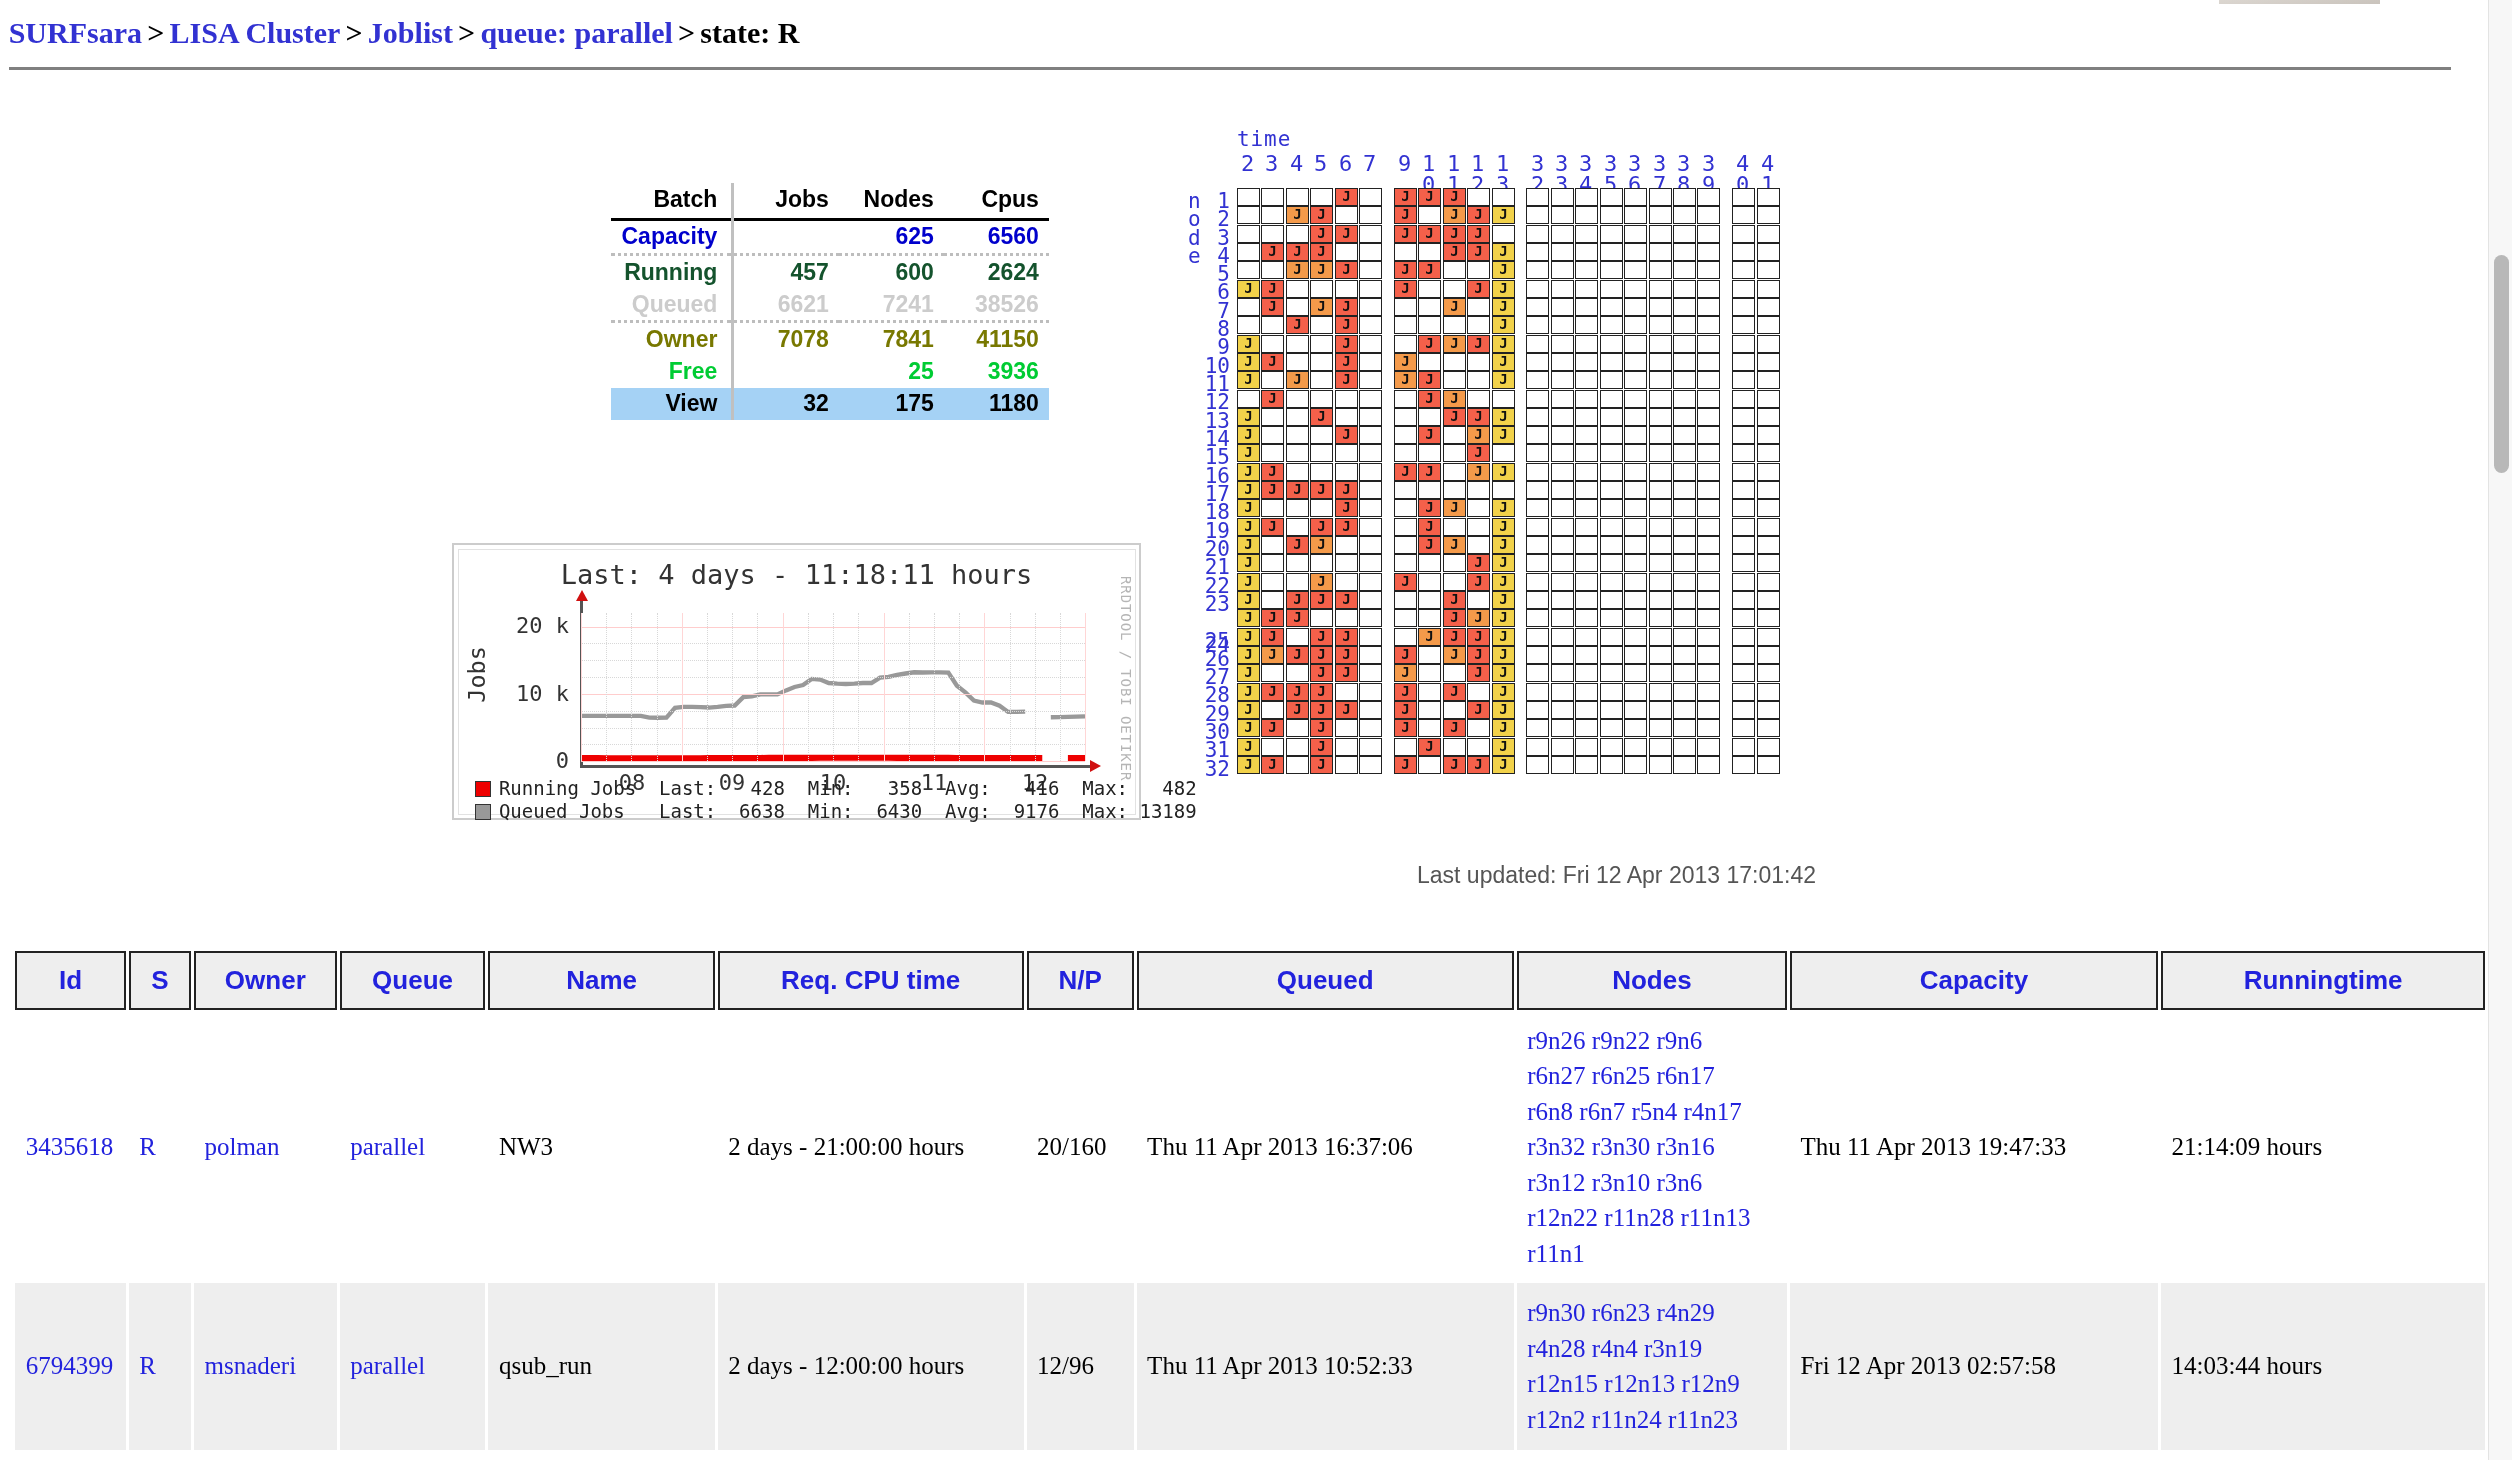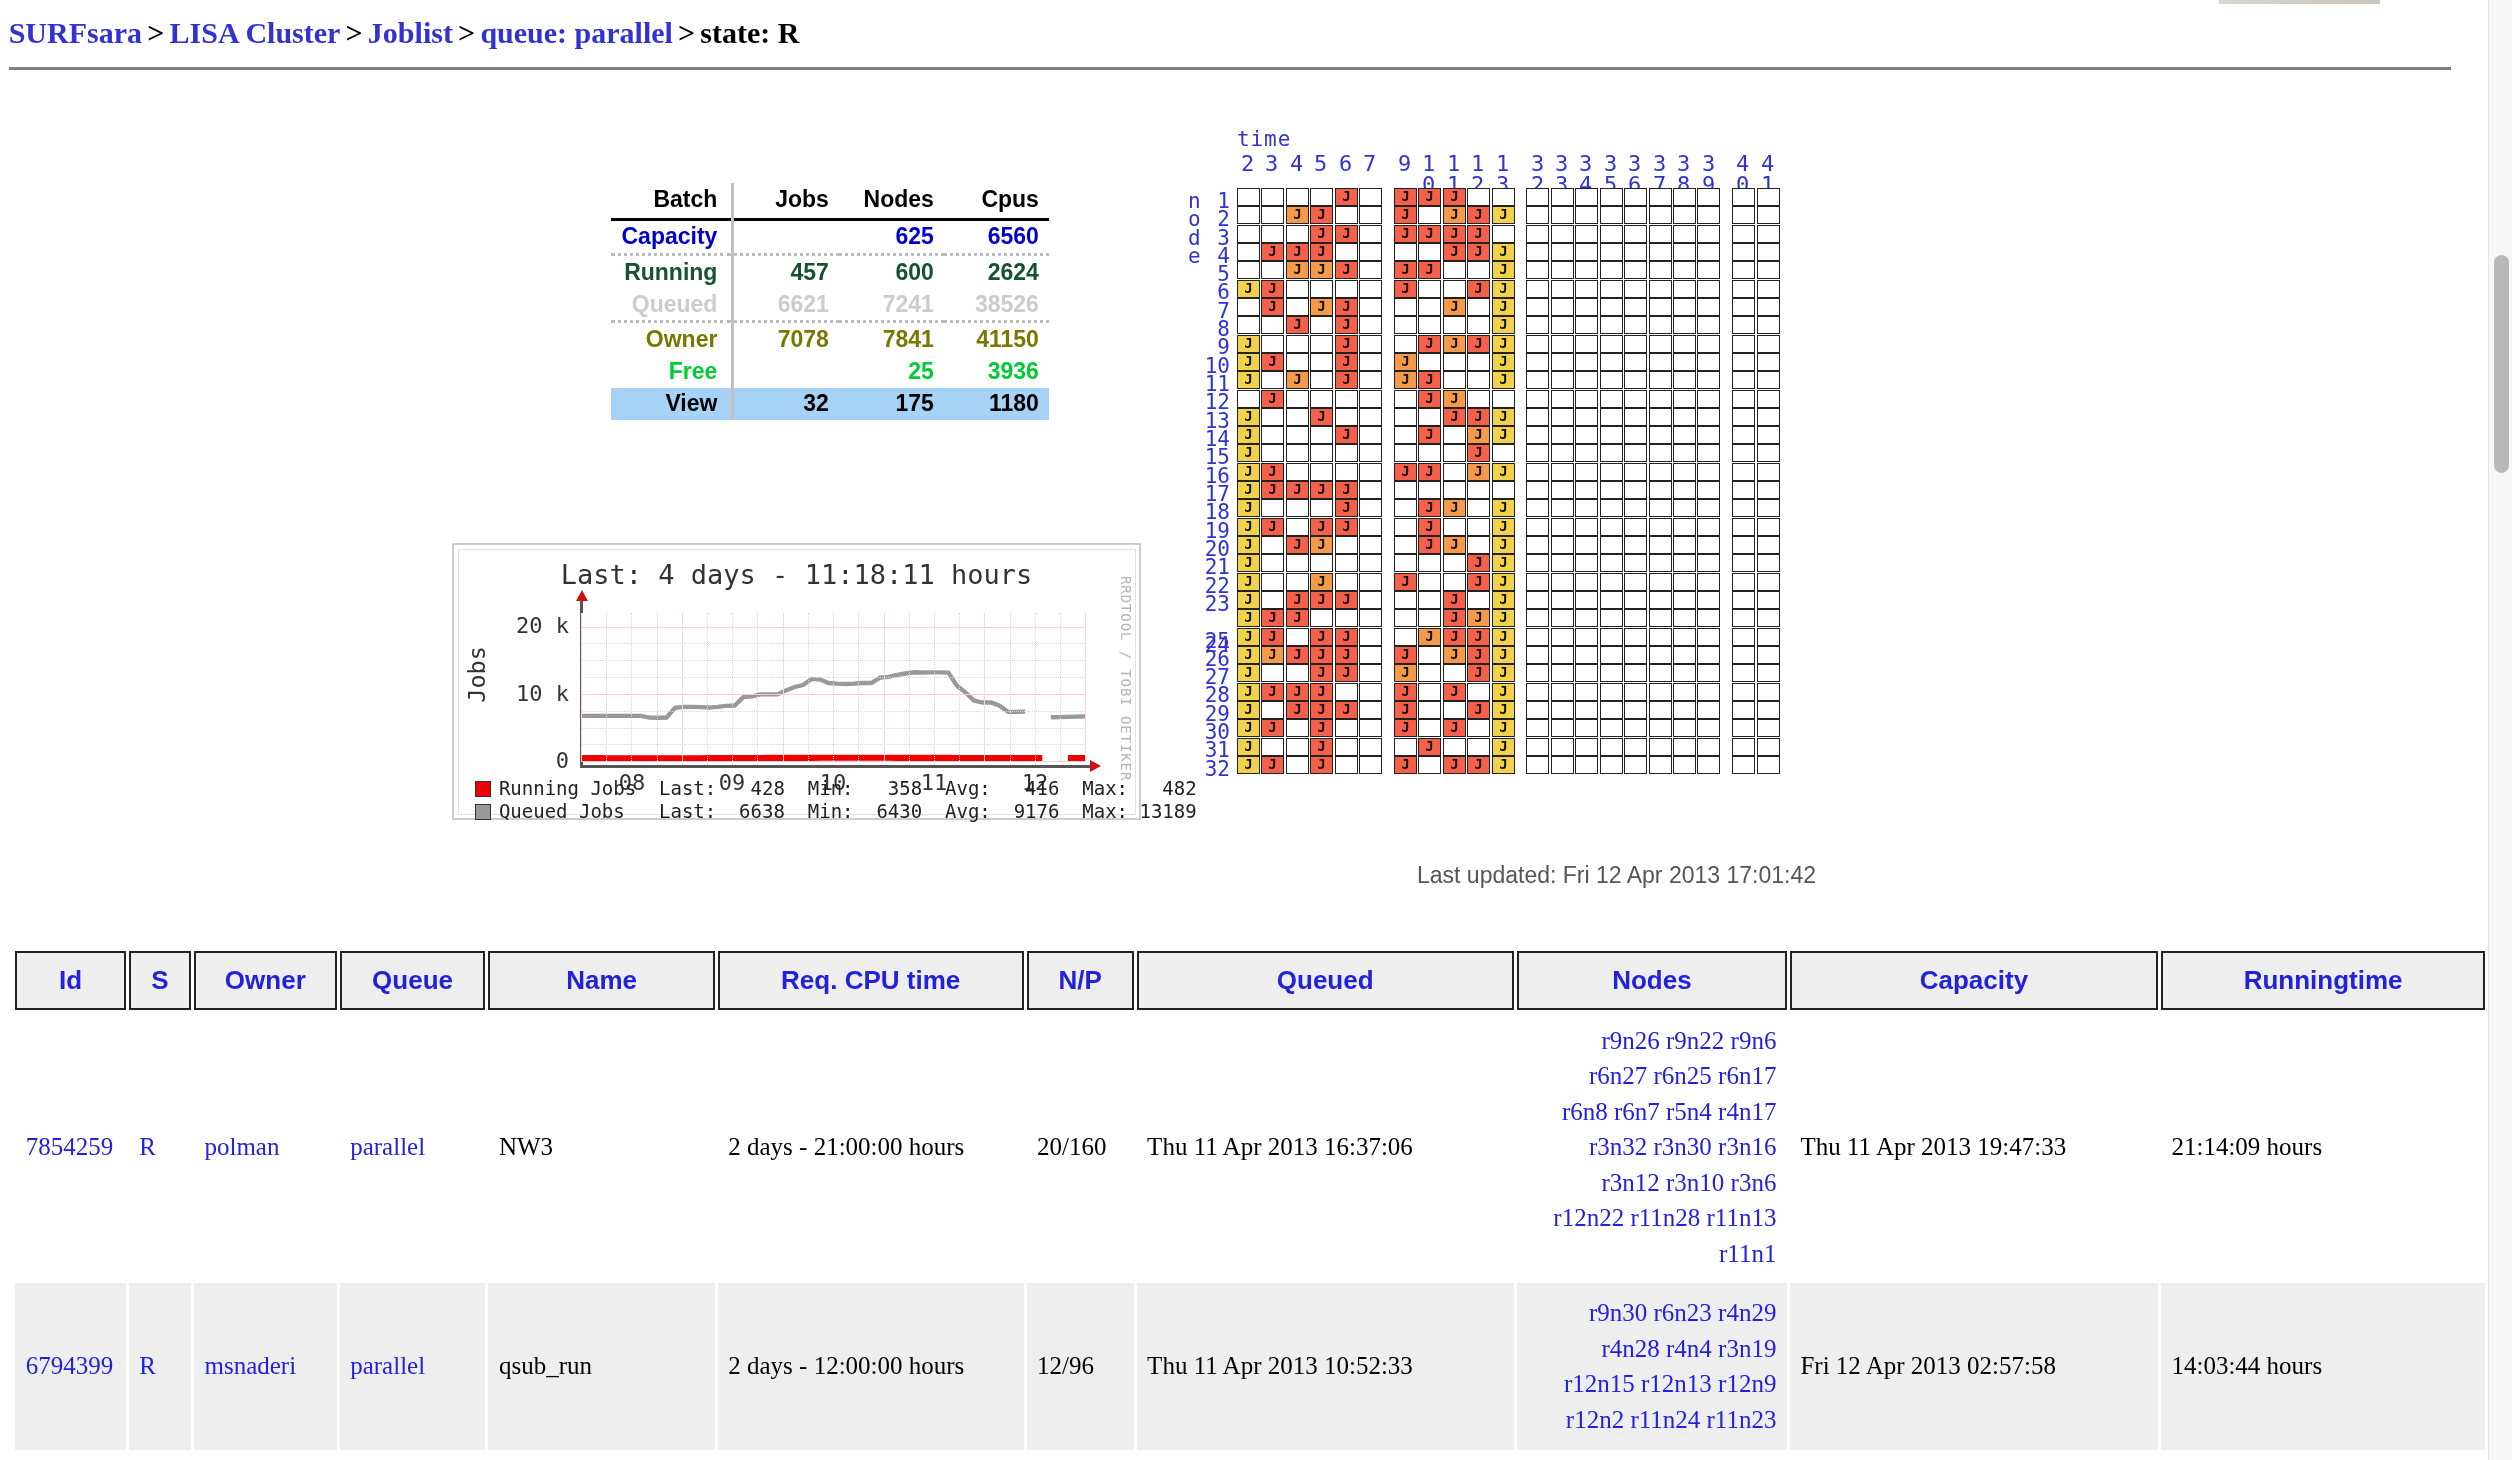--- a/index.html
+++ b/index.html
@@ -76,21 +76,21 @@
   #jobs th{background:#eeeeee;border:2.6px solid #222;color:#2222dd;
     font-family:"Liberation Sans",sans-serif;font-weight:bold;font-size:26px;
     padding:12.2px 5.2px;text-align:center;white-space:nowrap;}
   #jobs td{font-family:"Liberation Serif",serif;font-size:25px;color:#000;
     padding:15.7px 10.5px;vertical-align:middle;border:0;}
   #jobs td a,#jobs td .lnk{color:#2222dd;text-decoration:none;}
   #jobs tr.alt td{background:#eeeeee;}
   #jobs td.nodes{color:#2222dd;line-height:1.42;padding-top:12.2px;padding-bottom:12.2px;}
   .colId{width:84px;} .colS{width:40px;} .colOwner{width:119px;} .colQueue{width:122px;}
   .colName{width:201px;} .colReq{width:279px;} .colNP{width:84px;} .colQd{width:349px;}
-  .colNodes{width:244px;text-align:right;} .colStart{width:340px;} .colRun{width:297px;}
+  .colNodes{width:244px;} .colStart{width:340px;} .colRun{width:297px;}
 
   
   #sb{position:absolute;right:0;top:0;width:23px;height:1460px;background:#f7f7f7;border-left:0.9px solid #e3e3e3;}
   #sbthumb{position:absolute;right:3.5px;top:255px;width:15px;height:218px;background:#b8b8b8;border-radius:7.9px;}
 </style>
 </head>
 <body>
 
 <div id="photo"></div>
 
@@ -954,21 +954,21 @@
         <th class="colReq">Req. CPU time</th>
         <th class="colNP">N/P</th>
         <th class="colQd">Queued</th>
         <th class="colNodes">Nodes</th>
         <th class="colStart">Capacity</th>
         <th class="colRun">Runningtime</th>
       </tr>
     </thead>
   <tbody id="jobs-body">
       <tr>
-        <td class="colId"><a href="#">7854259</a></td>
+        <td class="colId"><a href="#">3435618</a></td>
         <td class="colS"><a href="#">R</a></td>
         <td class="colOwner"><a href="#">polman</a></td>
         <td class="colQueue"><a href="#">parallel</a></td>
         <td class="colName">NW3</td>
         <td class="colReq">2 days - 21:00:00 hours</td>
         <td class="colNP">20/160</td>
         <td class="colQd">Thu 11 Apr 2013 16:37:06</td>
         <td class="nodes colNodes">
           <div class="lnk">r9n26 r9n22 r9n6</div>
           <div class="lnk">r6n27 r6n25 r6n17</div>

